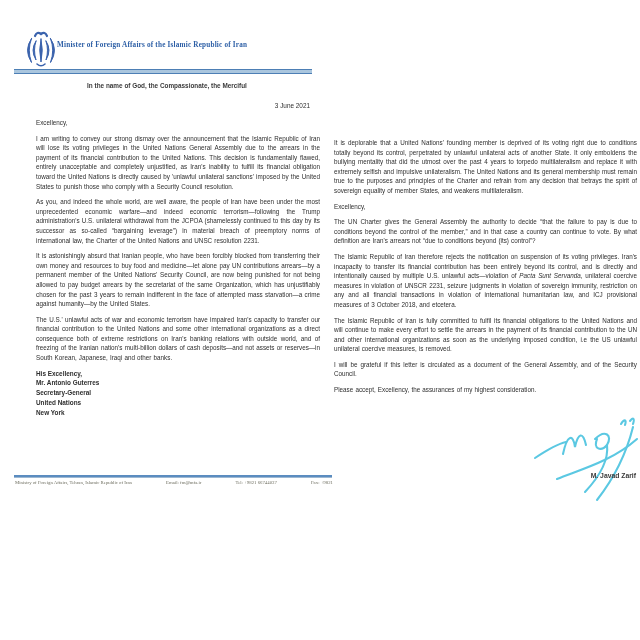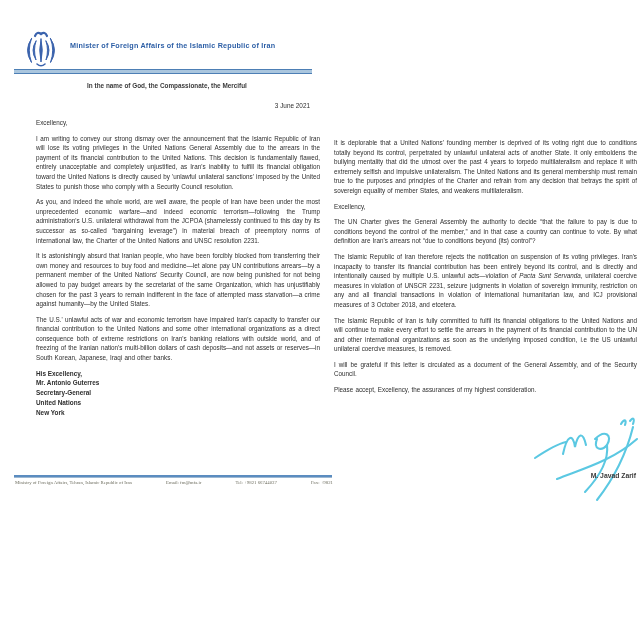--- a/index.html
+++ b/index.html
@@ -5,22 +5,22 @@
   html,body { margin:0; padding:0; }
   body {
     width:640px; height:640px; background:#ffffff; overflow:hidden;
     font-family:"Liberation Sans", sans-serif; color:#2e2e2e; position:relative;
   }
   .abs { position:absolute; }
 
   
   #emblem { left:21px; top:28px; width:40px; height:41px; }
   #letter-title {
-    left:70px; top:41px; width:240px;
-    font-size:7.2px; font-weight:bold; color:#2d5fa6; letter-spacing:.2px;
+    left:57px; top:41px; width:240px;
+    font-size:7.2px; font-weight:bold; color:#2d5fa6; letter-spacing:.2px;font-family:Liberation Serif, serif;
   }
   #head-rule {
     left:14px; top:69px; width:298px; height:3px;
     background:#aac6de; border-top:1.7px solid #4d7fb5; border-bottom:1.7px solid #4d7fb5;
   }
   #bismillah {
     left:14px; top:82px; width:306px; text-align:center;
     font-size:6.4px; font-weight:600; color:#3a3a3a;
   }
   #date-line { left:14px; top:102px; width:296px; text-align:right; font-size:6.4px; }

